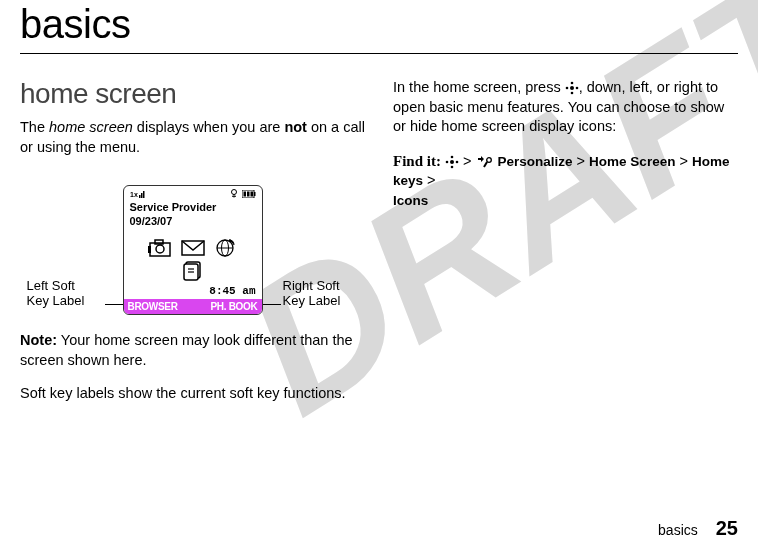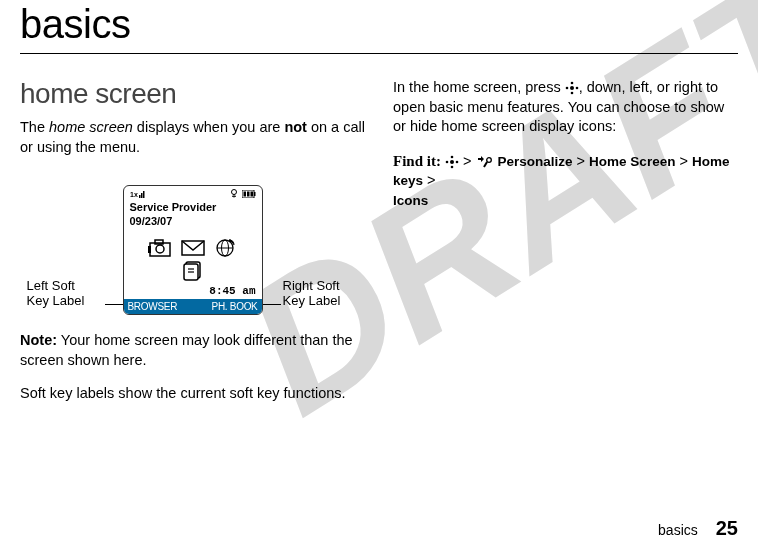--- a/index.html
+++ b/index.html
@@ -17,21 +17,21 @@
     .phone-block { display: flex; align-items: flex-end; justify-content: center; margin: 28px 0 16px; }
     .phone { width: 140px; border: 1px solid #333; border-radius: 6px; background: #fff; position: relative; }
     .phone-status { display: flex; justify-content: space-between; align-items: center; padding: 2px 6px 0; font-size: 10px; }
     .bars svg, .right-icons svg { display: inline-block; vertical-align: middle; }
     .right-icons { display: flex; gap: 3px; align-items: center; }
     .phone-text { padding: 2px 6px 0; font-size: 11px; font-weight: bold; font-family: Arial, sans-serif; line-height: 1.25; }
     .phone-icons { text-align: center; margin-top: 8px; }
     .phone-icons .row { display: flex; justify-content: center; gap: 6px; }
     .icon { width: 26px; height: 22px; }
     .time { text-align: right; font-size: 11px; font-weight: bold; padding: 4px 6px 2px; font-family: Liberation Mono, monospace; }
-    .softbar { display: flex; justify-content: space-between; background: #0369a1; color: #fff; font-size: 10px; font-weight: normal; padding: 2px 4px; border-radius: 0 0 5px 5px; font-family: Arial, sans-serif; letter-spacing: -0.3px; }
+    .softbar { display: flex; justify-content: space-between; background: #d946ef; color: #fff; font-size: 10px; font-weight: bold; padding: 2px 4px; border-radius: 0 0 5px 5px; font-family: Arial, sans-serif; letter-spacing: -0.3px; }
     .label-side { width: 76px; font-size: 13px; text-align: center; line-height: 1.2; padding-bottom: 6px; }
     .label-side.left { text-align: left; margin-right: 2px; }
     .label-side.right { text-align: left; margin-left: 2px; }
     .connector { width: 18px; height: 1px; background: #000; margin-bottom: 10px; }
     .note-label { font-weight: bold; }
     .find-it { font-family: 'Times New Roman', serif; font-weight: bold; font-size: 15px; }
     .menu-path { font-family: Arial, sans-serif; font-weight: bold; font-size: 13.5px; }
     .dpad-icon { display: inline-block; vertical-align: middle; width: 14px; height: 14px; }
     .wrench-icon { display: inline-block; vertical-align: middle; width: 18px; height: 14px; }
     .footer { position: absolute; bottom: 8px; right: 20px; display: flex; align-items: baseline; gap: 18px; }

